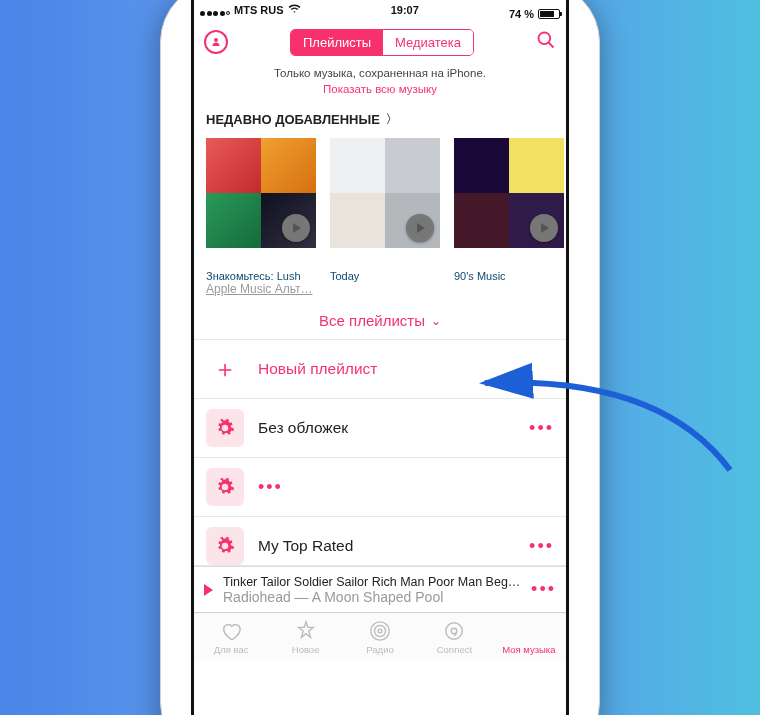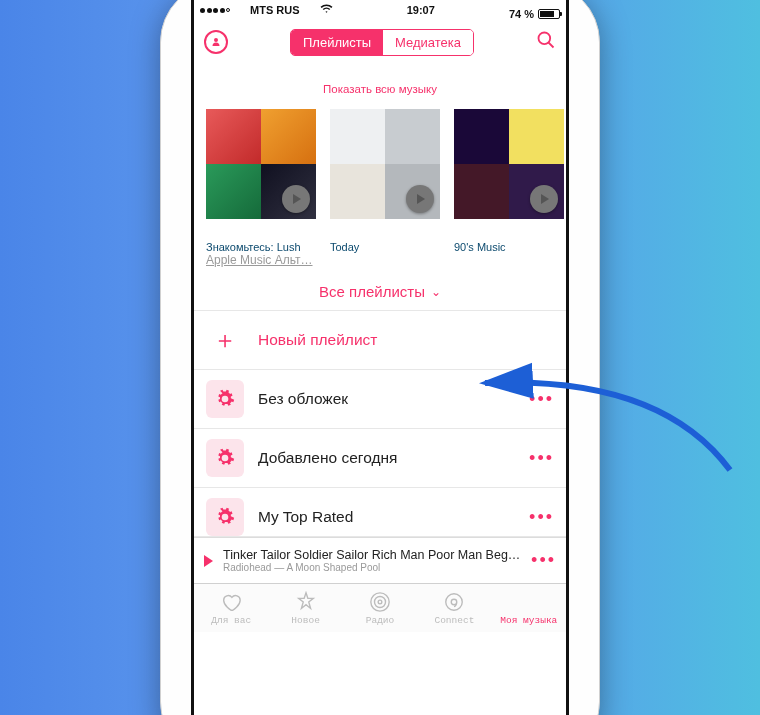--- a/index.html
+++ b/index.html
@@ -2,21 +2,21 @@
 <html><head>
 <meta charset="utf-8">
 <style>
   * { box-sizing: border-box; margin: 0; padding: 0; -webkit-font-smoothing: antialiased; }
   body { width: 760px; height: 715px; font-family: -apple-system, "Helvetica Neue", Helvetica, Arial, sans-serif; background: linear-gradient(90deg, #4a85e8 0%, #5a95ec 25%, #5f9dee 50%, #56a5e8 75%, #4fbfe0 100%); position: relative; overflow: hidden; }
   .phone { position: absolute; left: 160px; top: -18px; width: 440px; height: 780px; background: #fefefe; border-radius: 60px; box-shadow: 0 6px 30px rgba(0,0,0,0.35); border: 1px solid #d0d0d0; }
   .phone-inner { position: absolute; left: 30px; right: 30px; top: 14px; bottom: 0; }
   .screen-wrap { position: absolute; left: 0; right: 0; top: 0; bottom: 0; }
   .screen { position: absolute; left: 0; right: 0; top: 0; bottom: 0; background: #fff; border: 3px solid #111; overflow: hidden; }
   .status-bar { height: 20px; display:flex; align-items:center; justify-content:space-between; padding: 0 6px; font-size: 11px; color:#111; font-weight:600; }
-  .sb-left { display:flex; align-items:center; gap:20px; }
+  .sb-left { display:flex; align-items:flex-end; gap:4px; }
   .dots { display:flex; gap:1.5px; }
   .dot { width:5px; height:5px; border-radius:50%; background:#111; }
   .dot.empty { background:transparent; border:1px solid #111; width:4px; height:4px; }
   .sb-right { display:flex; align-items:center; gap:4px;margin-top:8px; }
   .battery-shell { width:22px; height:10px; border:1px solid #111; border-radius:2px; position:relative; }
   .battery-shell::after { content:""; position:absolute; right:-3px; top:2px; width:2px; height:4px; background:#111; border-radius:0 1px 1px 0;}
   .battery-fill { position:absolute; left:1px; top:1px; bottom:1px; width:70%; background:#111; }
 
   .header { height: 44px; display:flex; align-items:center; justify-content:space-between; padding: 0 10px; }
   .profile-icon { width:24px; height:24px; border:2px solid #f6316b; border-radius:50%; display:flex; align-items:center; justify-content:center; }
@@ -57,25 +57,25 @@
   .gear-box { width:38px; height:38px; border-radius:6px; background:#fce4eb; display:flex; align-items:center; justify-content:center; }
   .gear-box svg { width:20px; height:20px; fill:#f6316b; }
   .row .label { flex:1; font-size:15.5px; color:#222; white-space:nowrap; overflow:hidden; text-overflow:ellipsis; }
   .row .label.acc { color:#f6316b; }
   .more { color:#f6316b; font-size:18px; letter-spacing:2px; }
 
   .now-playing { border-top:1px solid #dcdcdc; height:46px; display:flex; align-items:center; padding:0 10px; gap:10px; background:#fff;}
   .np-play { width:0;height:0;border-left:9px solid #f6316b; border-top:6px solid transparent; border-bottom:6px solid transparent; }
   .np-text { flex:1; overflow:hidden; }
   .np-title { font-size:12.5px; color:#222; white-space:nowrap; overflow:hidden; text-overflow:ellipsis; }
-  .np-artist { font-size:10px; color:#9a9a9a; white-space:nowrap; overflow:hidden; text-overflow:ellipsis; }
+  .np-artist { font-size:14px; color:#9a9a9a; white-space:nowrap; overflow:hidden; text-overflow:ellipsis; }
   .np-dots { color:#f6316b; font-size:18px; letter-spacing:2px; }
 
   .tab-bar { height:49px; border-top:1px solid #d0d0d0; background:#fbfbfb; display:flex; }
-  .tab { flex:1; display:flex; flex-direction:column; align-items:center; justify-content:center; gap:2px; font-size:9.5px; color:#bcbcbc;font-family:Liberation Mono, monospace; }
+  .tab { flex:1; display:flex; flex-direction:column; align-items:center; justify-content:center; gap:2px; font-size:9.5px; color:#bcbcbc; }
   .tab.active { color:#f6316b;justify-content:center; }
   .tab svg { width:22px; height:22px; fill:none; stroke:#bcbcbc; stroke-width:1.5; }
   .tab.active svg { stroke:#f6316b; fill:#f6316b; fill-opacity:0.0; }
 
   .annotation-arrow { position:absolute; pointer-events:none; }
 </style>
 </head>
 <body>
 
 <div class="phone">
@@ -120,24 +120,28 @@
         </div>
         <span class="search-icon">
           <svg viewBox="0 0 24 24">
                 <circle cx="10" cy="10" r="7"></circle>
                 <line x1="15" y1="15" x2="21" y2="21"></line>
               </svg>
         </span>
       </div>
 
       <div class="notice">
-        <br>
+        <span>Только музыка, сохраненная на iPhone.</span><br>
         <span class="link">Показать всю музыку</span>
       </div>
 
+      <div class="section-header">
+        <span>НЕДАВНО ДОБАВЛЕННЫЕ</span>
+        <span class="chev">〉</span>
+      </div>
       <div class="row-scroller">
         <div class="card">
           <div class="art">
                 <div class="q1"></div>
                 <div class="q2"></div>
                 <div class="q3"></div>
                 <div class="q4"></div>
             <div class="play-disc"></div>
           </div>
           <div class="title">Знакомьтесь: Lush</div>
@@ -191,21 +195,20 @@
           <div class="more">•••</div>
         </div>
         <div class="row">
           <div class="icon-box">
                 <div class="gear-box">
                   <svg viewBox="0 0 24 24">
                     <path d="M12 8a4 4 0 100 8 4 4 0 000-8zm9 4l2 1-1 3-2-1a8 8 0 01-2 2l1 2-3 1-1-2h-3l-1 2-3-1 1-2a8 8 0 01-2-2l-2 1-1-3 2-1v-2l-2-1 1-3 2 1a8 8 0 012-2L6 2l3-1 1 2h3l1-2 3 1-1 2a8 8 0 012 2l2-1 1 3-2 1v2z"></path>
                   </svg>
                 </div>
               </div>
-          <div class="label">Добавлено сегодня</div>
           <div class="more">•••</div>
         </div>
         <div class="row" style="padding-bottom:0;min-height:40px;align-items:center;">
           <div class="icon-box">
                 <div class="gear-box">
                   <svg viewBox="0 0 24 24">
                     <path d="M12 8a4 4 0 100 8 4 4 0 000-8zm9 4l2 1-1 3-2-1a8 8 0 01-2 2l1 2-3 1-1-2h-3l-1 2-3-1 1-2a8 8 0 01-2-2l-2 1-1-3 2-1v-2l-2-1 1-3 2 1a8 8 0 012-2L6 2l3-1 1 2h3l1-2 3 1-1 2a8 8 0 012 2l2-1 1 3-2 1v2z"></path>
                   </svg>
                 </div>
               </div>

